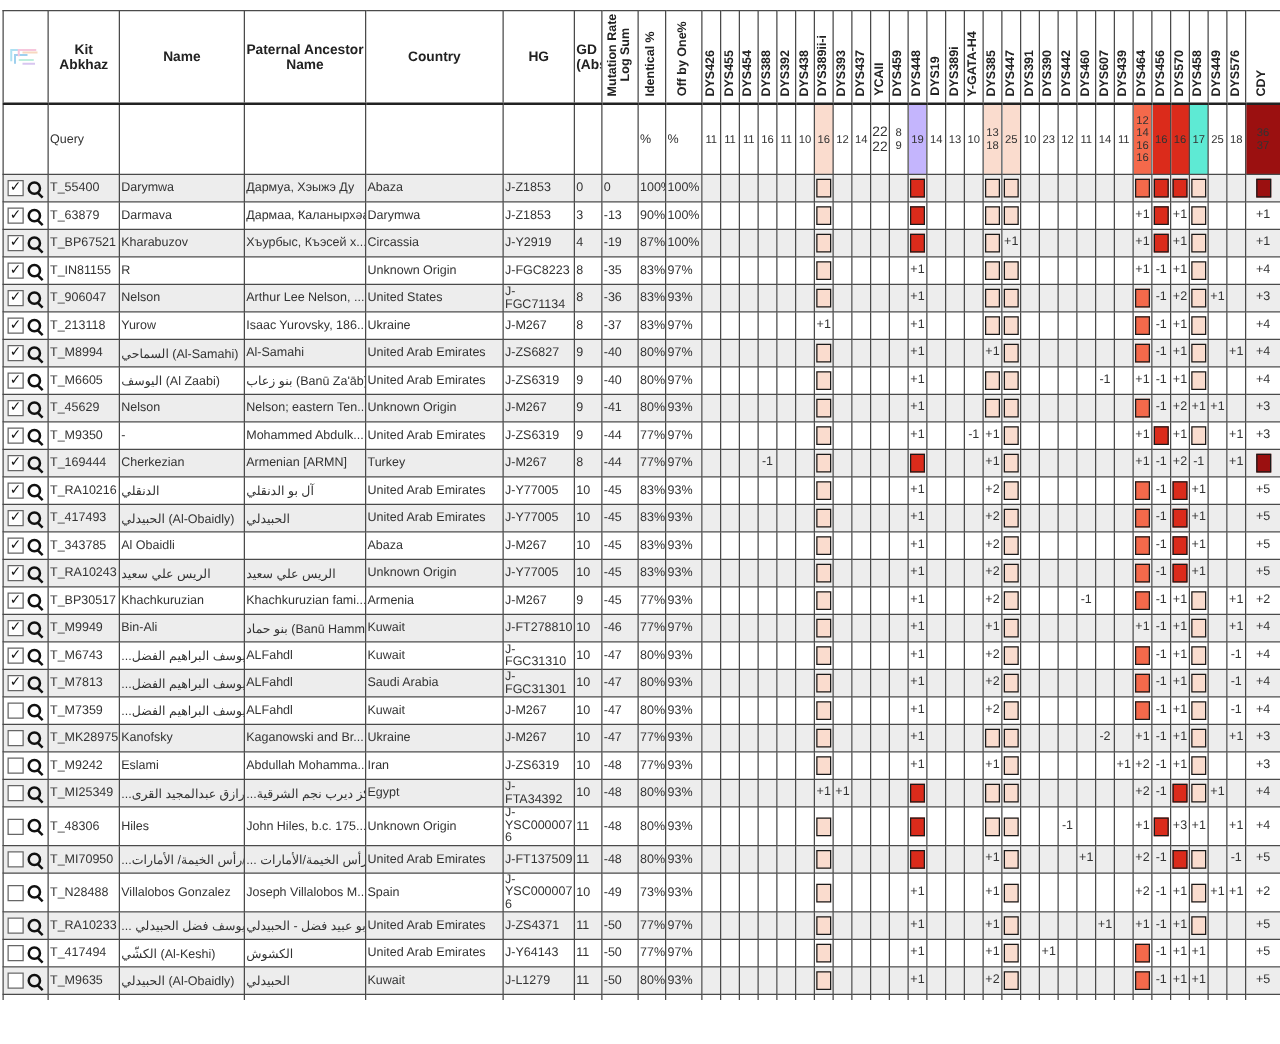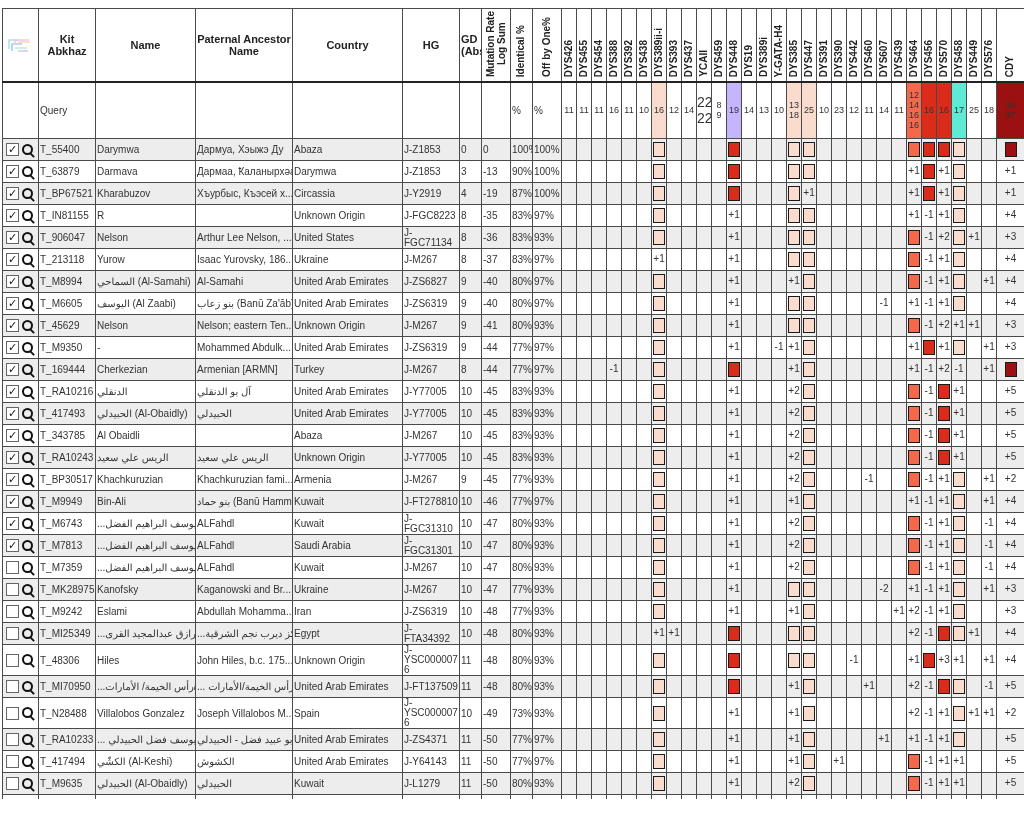--- a/index.html
+++ b/index.html
@@ -143,21 +143,21 @@
           <td class="num">%</td>
           <td class="mkq" style="font-size:9px;">11</td>
           <td class="mkq" style="font-size:9px;">11</td>
           <td class="mkq" style="font-size:9px;">11</td>
           <td class="mkq" style="font-size:9px;">16</td>
           <td class="mkq" style="font-size:9px;">11</td>
           <td class="mkq" style="font-size:9px;">10</td>
           <td class="mkq" style="background:#FADCCE;font-size:9px;">16</td>
           <td class="mkq" style="font-size:9px;">12</td>
           <td class="mkq" style="font-size:9px;">14</td>
-          <td class="mkq" style="font-size:14px;">22<br>22</td>
+          <td class="mkq" style="font-size:11px;">22<br>22</td>
           <td class="mkq" style="font-size:9px;">8<br>9</td>
           <td class="mkq" style="background:#c4b5fd;font-size:9px;">19</td>
           <td class="mkq" style="font-size:9px;">14</td>
           <td class="mkq" style="font-size:9px;">13</td>
           <td class="mkq" style="font-size:9px;">10</td>
           <td class="mkq" style="background:#FADCCE;font-size:9px;">13<br>18</td>
           <td class="mkq" style="background:#FADCCE;font-size:9px;">25</td>
           <td class="mkq" style="font-size:9px;">10</td>
           <td class="mkq" style="font-size:9px;">23</td>
           <td class="mkq" style="font-size:9px;">12</td>

